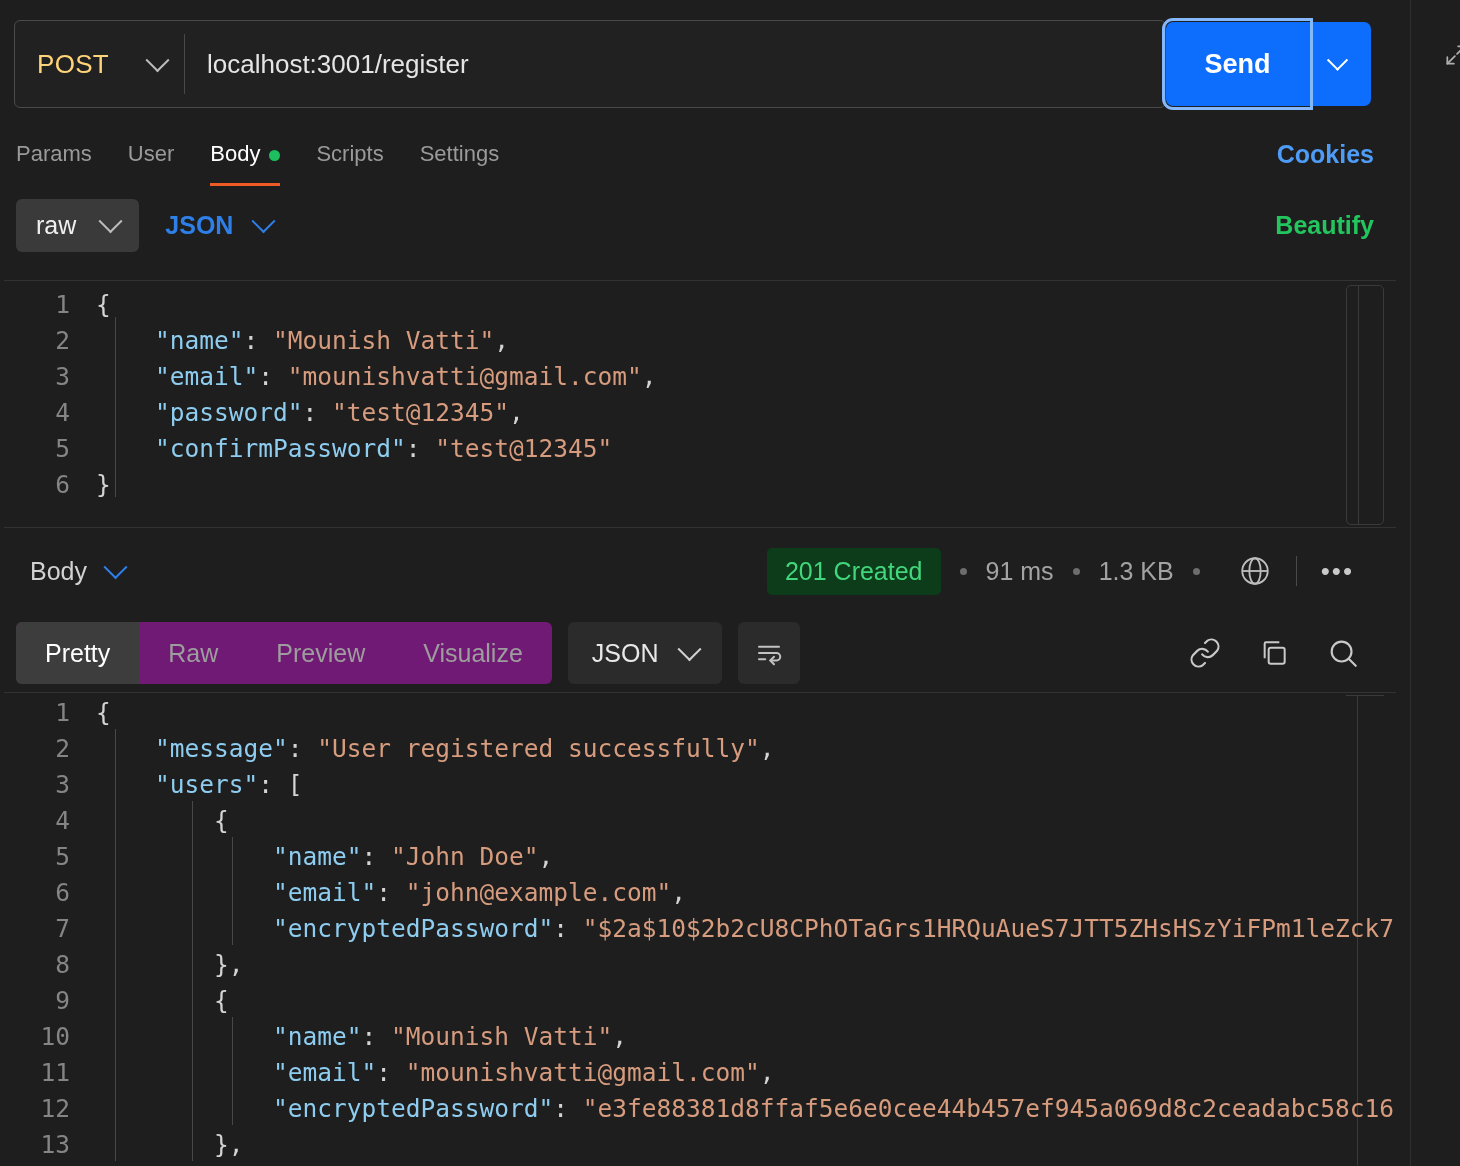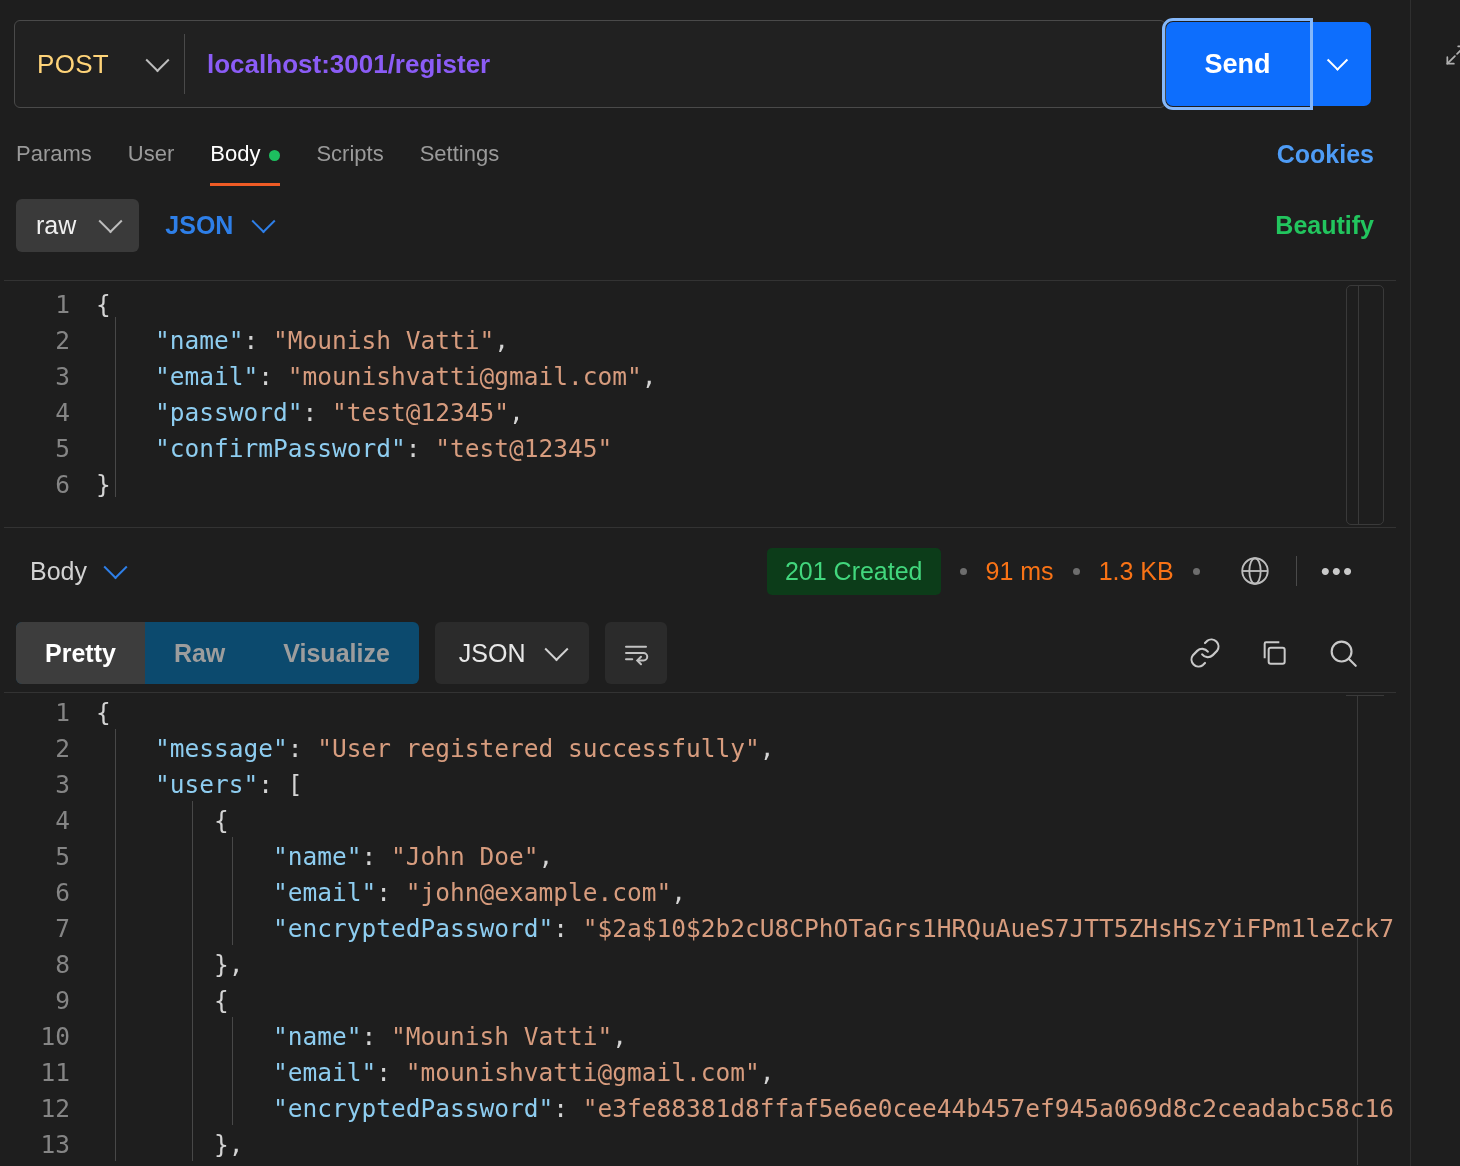--- a/index.html
+++ b/index.html
@@ -63,26 +63,25 @@
     transform: rotate(45deg) translate(-3px,-3px);
   }
   .chev.blue { border-color: #2e7fe8; }
   .method-divider {
     width: 1px; height: 60px;
     background: #4a4a4a;
   }
   .url-input {
     flex: 1;
     background: transparent; border: none; outline: none;
-    color: #8b5cf6;
+    color: #e5e5e5;
     font-size: 26px;
     font-family: "Liberation Sans", sans-serif;
     padding: 0 22px;
     height: 100%;
-    font-weight: bold;
   }
   .send-group {
     display: flex; align-items: center;
     position: relative;
   }
   .send-btn {
     position: relative;
     width: 143px; height: 84px;
     background: #0d6efd;
     color: #fff;
@@ -264,38 +263,37 @@
     font-size: 25px;
     padding: 9px 18px;
     border-radius: 5px;
     cursor: pointer;
   }
   .dot-sep {
     width: 7px; height: 7px; border-radius: 50%;
     background: #6d6d6d;
     margin: 0 19px;
   }
-  .meta-val { font-size: 25px; color: #f97316; cursor: pointer; }
+  .meta-val { font-size: 25px; color: #a3a3a3; cursor: pointer; }
   .globe-icon { margin-left: 19px; color: #bdbdbd; cursor: pointer; display:flex; }
   .v-sep { width: 1px; height: 30px; background: #4a4a4a; margin: 0 24px; }
   .dots-icon { color: #c9c9c9; font-size: 26px; letter-spacing: 2px; cursor: pointer; }
 
   
   .res-tabs {
     position: absolute; left: 16px; top: 622px;
     width: 1378px; height: 62px;
     display: flex; align-items: center;
   }
   .seg {
     display: flex; align-items: flex-start;
-    background: #0c4a6e;
+    background: #701a75;
     border-radius: 6px;
     height: 62px;
     overflow: hidden;
-    font-weight: bold;
   }
   .seg-item {
     font-size: 25px;
     color: #9d9d9d;
     padding: 0 29px;
     height: 62px; line-height: 62px;
     cursor: pointer;
   }
   .seg-item.active { background: #3d3d3d; color: #ffffff; }
   .fmt-sel {
@@ -398,20 +396,21 @@
       </span>
       <span class="v-sep"></span>
       <span class="dots-icon">•••</span>
     </div>
   </div>
 
   <div class="res-tabs">
     <div class="seg">
       <div class="seg-item active">Pretty</div>
       <div class="seg-item">Raw</div>
+      <div class="seg-item">Preview</div>
       <div class="seg-item">Visualize</div>
     </div>
     <div class="fmt-sel">
       <span class="lbl">JSON</span>
       <span class="chev"></span>
     </div>
     <div class="wrap-btn">
       <svg width="30" height="30" viewBox="0 0 24 24" fill="none" stroke="currentColor" stroke-width="1.6" stroke-linecap="round">
         <line x1="4" y1="7" x2="20" y2="7"></line>
         <path d="M4 12h14a3 3 0 0 1 0 6h-4"></path>

